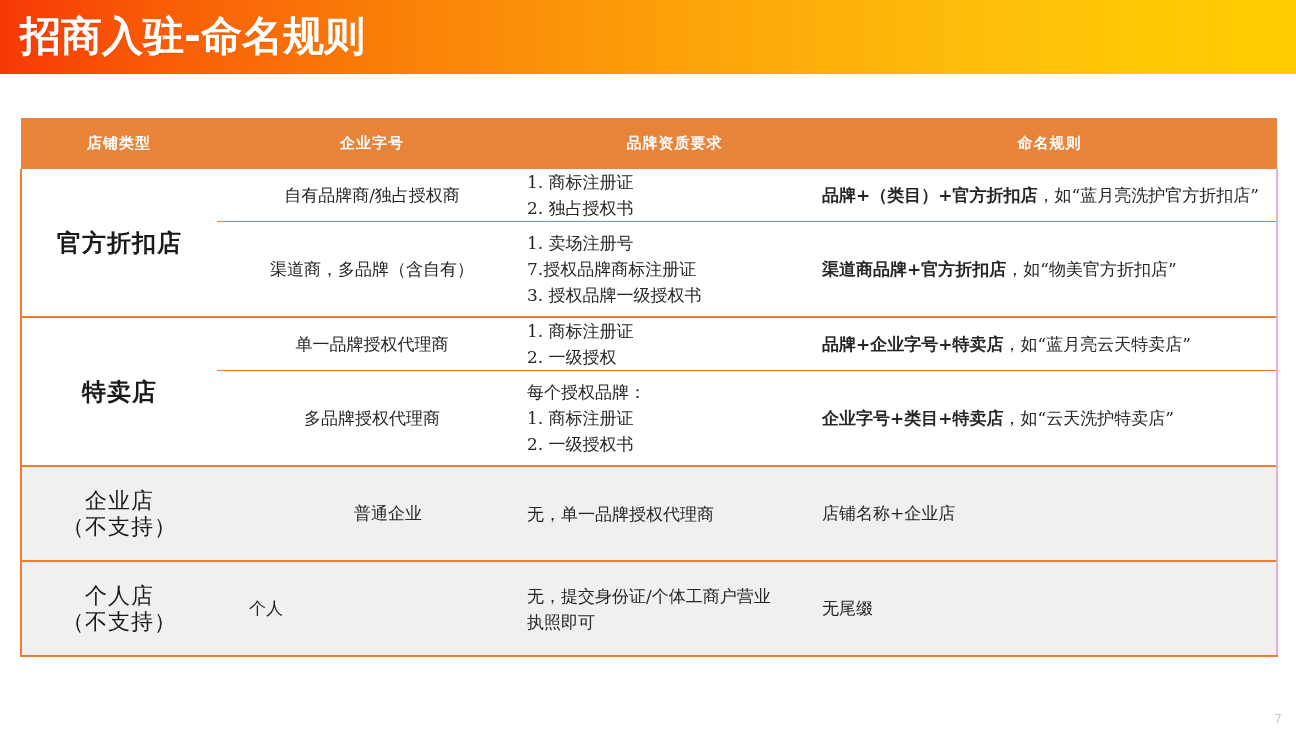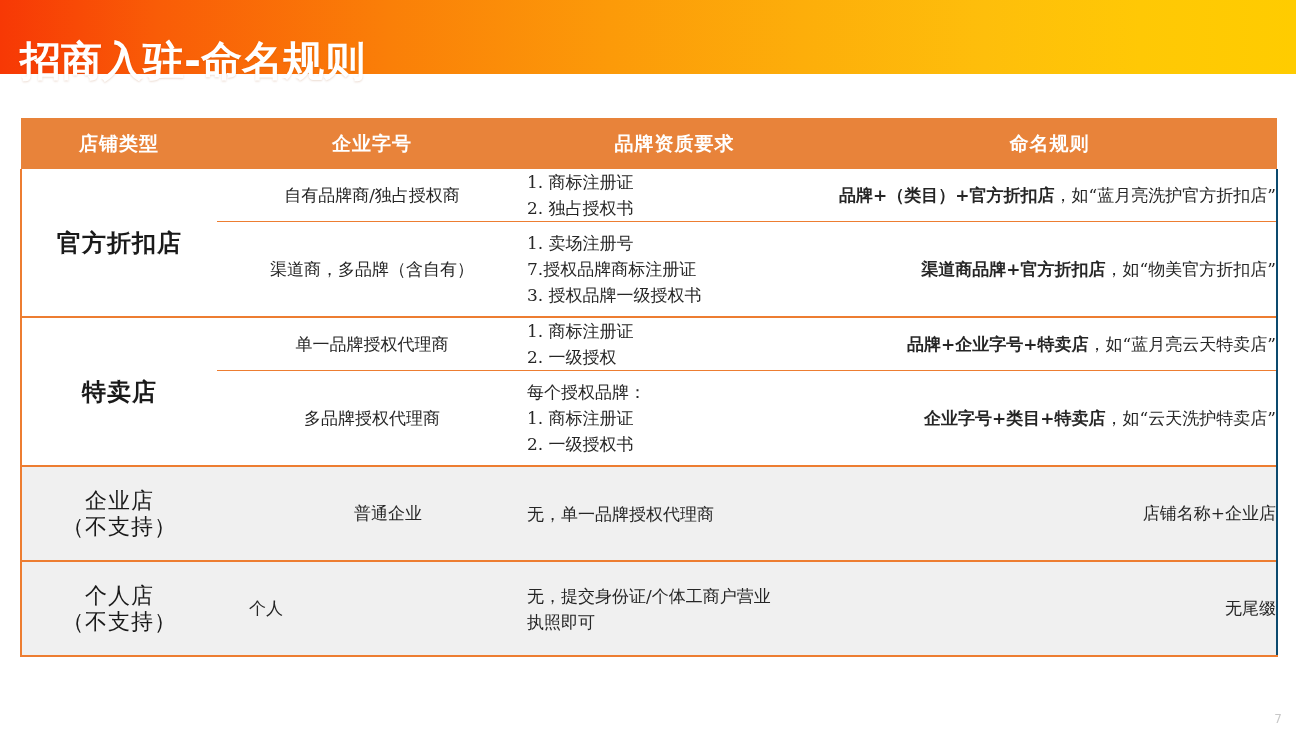--- a/index.html
+++ b/index.html
@@ -27,21 +27,20 @@
     left: 20px;
     top: 6px;
     color: #ffffff;
     font-family: "DejaVu Sans", "Liberation Sans", sans-serif;
     font-weight: bold;
     font-size: 41px;
     letter-spacing: 0px;
     line-height: 60px;
     white-space: nowrap;
     text-shadow: 0 1px 2px rgba(150,60,0,0.18);
-    margin-top: 25px;
   }
 
   
   #table-wrap {
     position: absolute;
     left: 20px;
     top: 118px;
     width: 1256px;
     height: 596px;
   }
@@ -60,21 +59,21 @@
   col.c-type  { width: 196px; }
   col.c-ent   { width: 310px; }
   col.c-qual  { width: 295px; }
   col.c-rule  { width: 455px; }
 
   
   thead th {
     background: #E8833A;
     color: #ffffff;
     height: 51px;
-    font-size: 19px;
+    font-size: 15px;
     font-weight: bold;
     font-family: "DejaVu Serif", "Liberation Serif", serif;
     text-align: center;
     letter-spacing: 1px;
   }
 
   
   tbody td {
     font-size: 17px;
     color: #262626;
@@ -118,21 +117,21 @@
   td.span-type { border-left: 2px solid #ED7D31; }
 
   
   tr.sep-major > td {
     border-top: 2px solid #ED7D31;
   }
   tr.sep-minor > td.minor { border-top: 1.5px solid #ED7D31; }
 
   
   tbody tr:last-child td { border-bottom: 2px solid #ED7D31; }
-  td.last-col { border-right: 2px solid #0c4a6e; text-align: right; }
+  td.last-col { border-right: 2px solid #f9a8d4; }
 
   
   #page-number {
     position: absolute;
     right: 14px;
     top: 712px;
     font-size: 12px;
     color: #c8c8c8;
     font-family: "DejaVu Sans", "Liberation Sans", sans-serif;
   }

